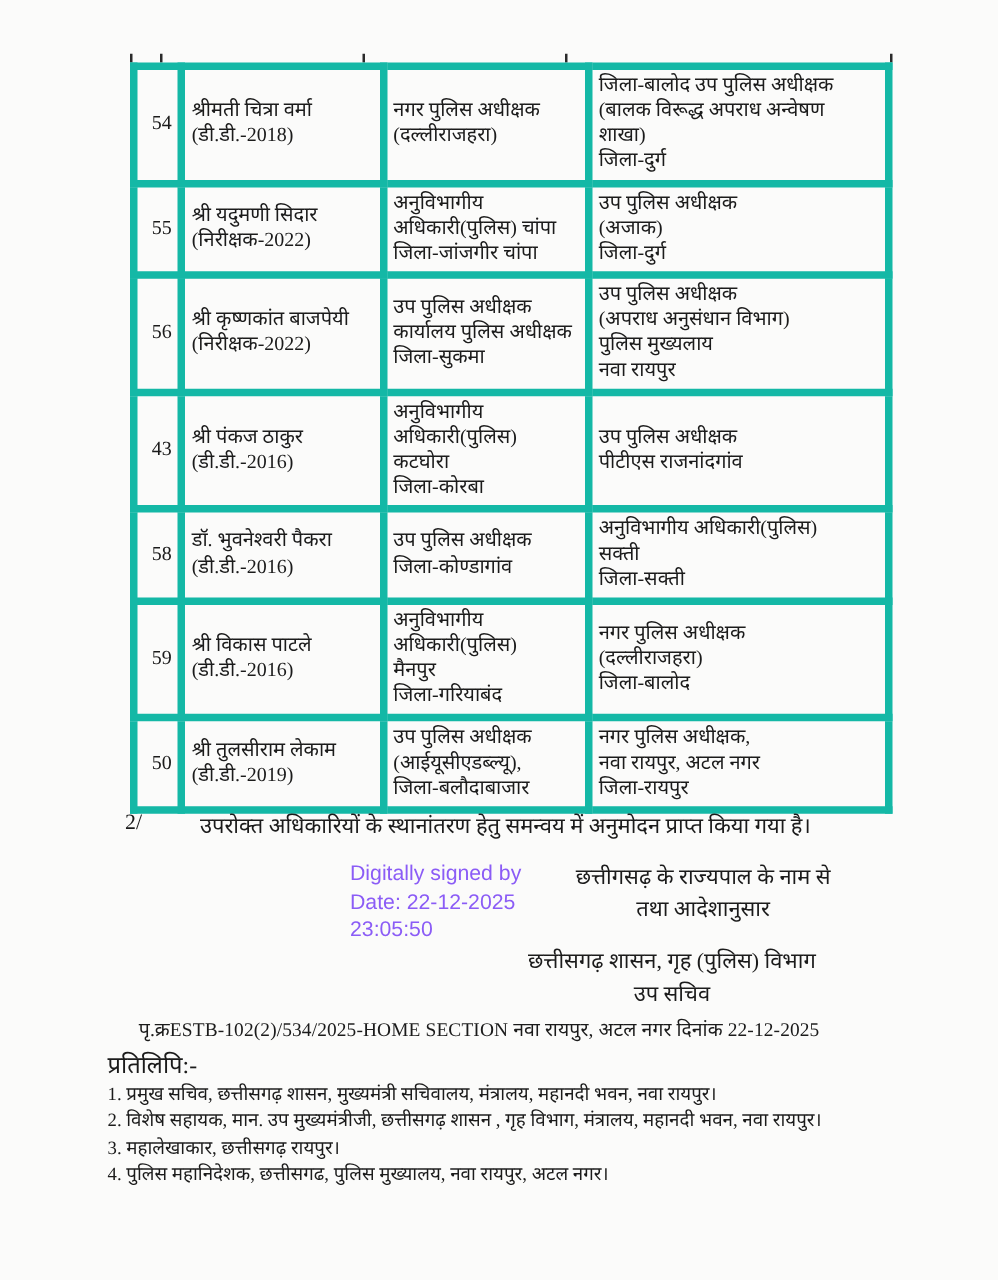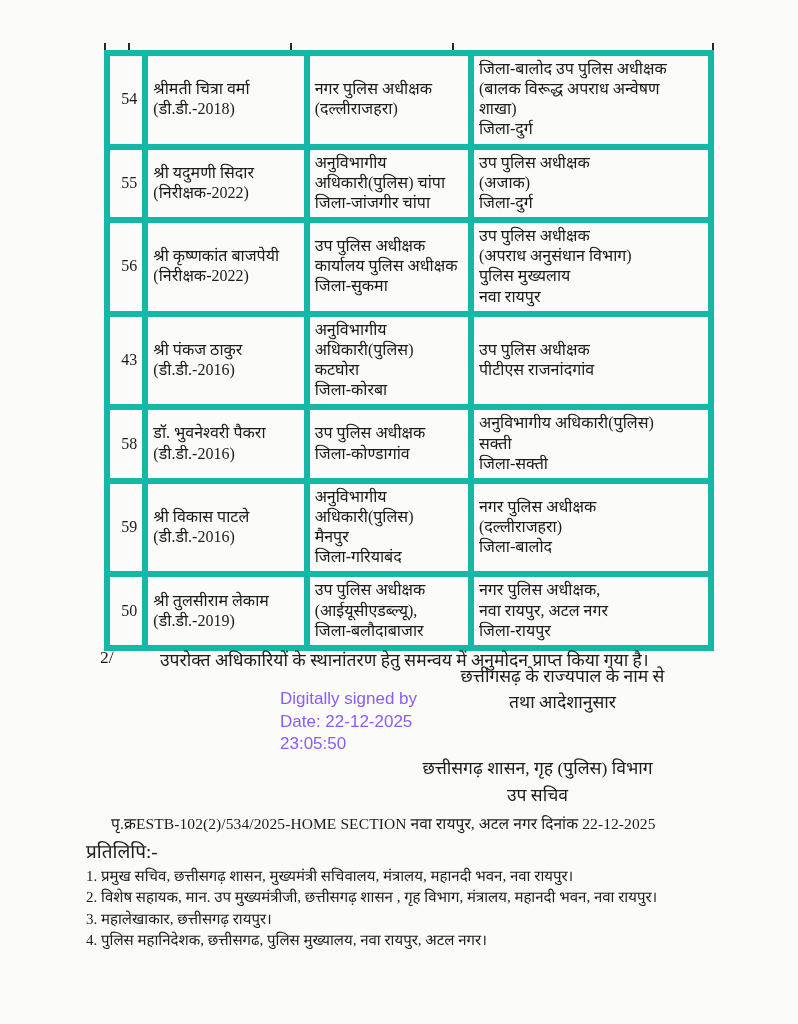--- a/index.html
+++ b/index.html
@@ -36,21 +36,21 @@
 
   
   .para2{
     position:absolute;top:647px;left:100px;width:600px;
     font-size:17.5px;display:flex;
   }
   .para2 .num{width:60px;flex:0 0 60px;}
 
   
   .authority{
-    position:absolute;top:663px;left:420px;width:285px;
+    position:absolute;top:688px;left:420px;width:285px;
     font-size:17.5px;text-align:center;line-height:1.5;
   }
 
   
   .digi-sign{
     position:absolute;top:688px;left:280px;width:220px;
     font-family:"Liberation Sans","DejaVu Sans",sans-serif;
     font-size:17px;line-height:1.33;color:#8b5cf6;
   }
 

